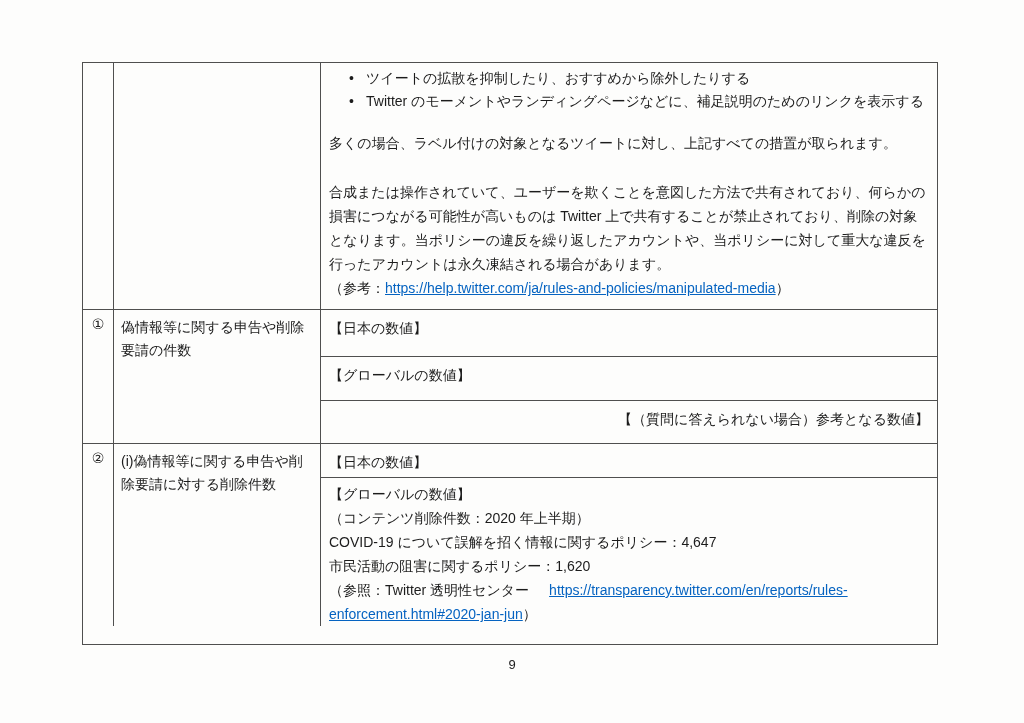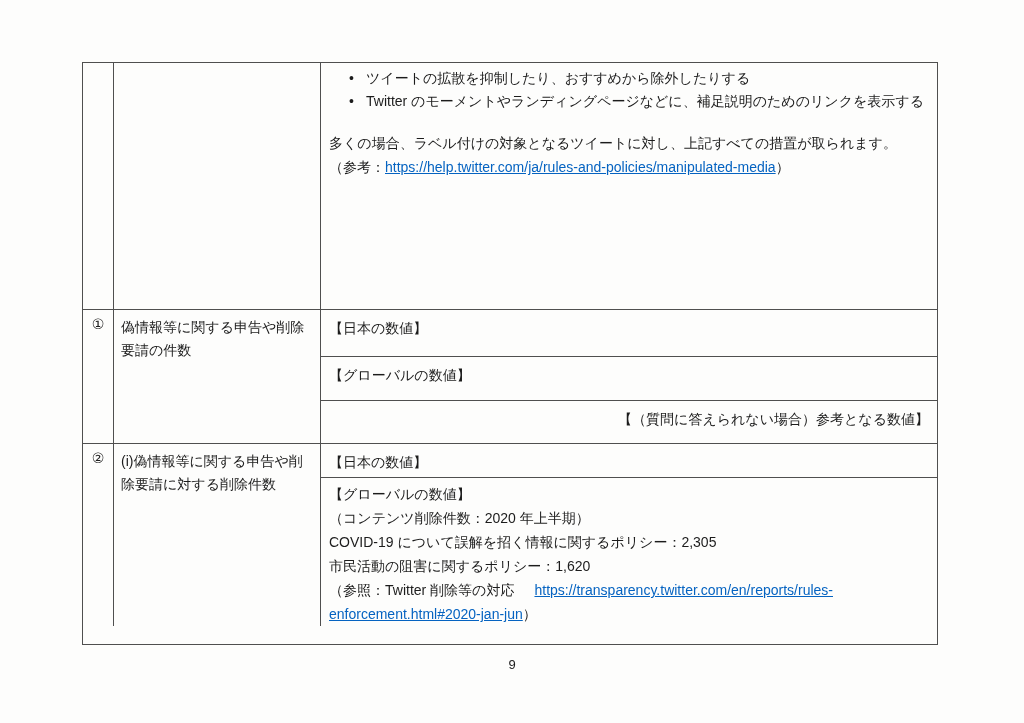--- a/index.html
+++ b/index.html
@@ -69,20 +69,21 @@
   <div class="row row-top">
     <div class="c1"></div>
     <div class="c2"></div>
     <div class="c3">
       <div class="cont-cell">
         <ul>
           <li>ツイートの拡散を抑制したり、おすすめから除外したりする</li>
           <li>Twitter のモーメントやランディングページなどに、補足説明のためのリンクを表示する</li>
         </ul>
         <div class="para1">多くの場合、ラベル付けの対象となるツイートに対し、上記すべての措置が取られます。</div>
+        <div class="para2">合成または操作されていて、ユーザーを欺くことを意図した方法で共有されており、何らかの損害につながる可能性が高いものは Twitter 上で共有することが禁止されており、削除の対象となります。当ポリシーの違反を繰り返したアカウントや、当ポリシーに対して重大な違反を行ったアカウントは永久凍結される場合があります。</div>
         <div class="refline"><span>（参考：</span><a class="doclink">https://help.twitter.com/ja/rules-and-policies/manipulated-media</a><span>）</span></div>
       </div>
     </div>
   </div>
 
 
   <div class="row row-1">
     <div class="c1">①</div>
     <div class="c2">偽情報等に関する申告や削除要請の件数</div>
     <div class="c3">
@@ -93,22 +94,22 @@
   </div>
 
   <div class="row row-2">
     <div class="c1">②</div>
     <div class="c2">(i)偽情報等に関する申告や削除要請に対する削除件数</div>
     <div class="c3">
       <div class="subcell sub-d">【日本の数値】</div>
       <div class="subcell sub-e">
         <div>【グローバルの数値】</div>
         <div>（コンテンツ削除件数：2020 年上半期）</div>
-        <div>COVID-19 について誤解を招く情報に関するポリシー：2,305</div>
+        <div>COVID-19 について誤解を招く情報に関するポリシー：4,647</div>
         <div>市民活動の阻害に関するポリシー：1,620</div>
-        <div><span class="ref2-prefix">（参照：Twitter 削除等の対応</span><a class="doclink"><span>https://transparency.twitter.com/en/reports/rules-</span><br><span>enforcement.html#2020-jan-jun</span></a><span>）</span></div>
+        <div><span class="ref2-prefix">（参照：Twitter 透明性センター</span><a class="doclink"><span>https://transparency.twitter.com/en/reports/rules-</span><br><span>enforcement.html#2020-jan-jun</span></a><span>）</span></div>
       </div>
     </div>
   </div>
 
 </div>
 
 <div class="page-number">9</div>
 
 </body></html>

